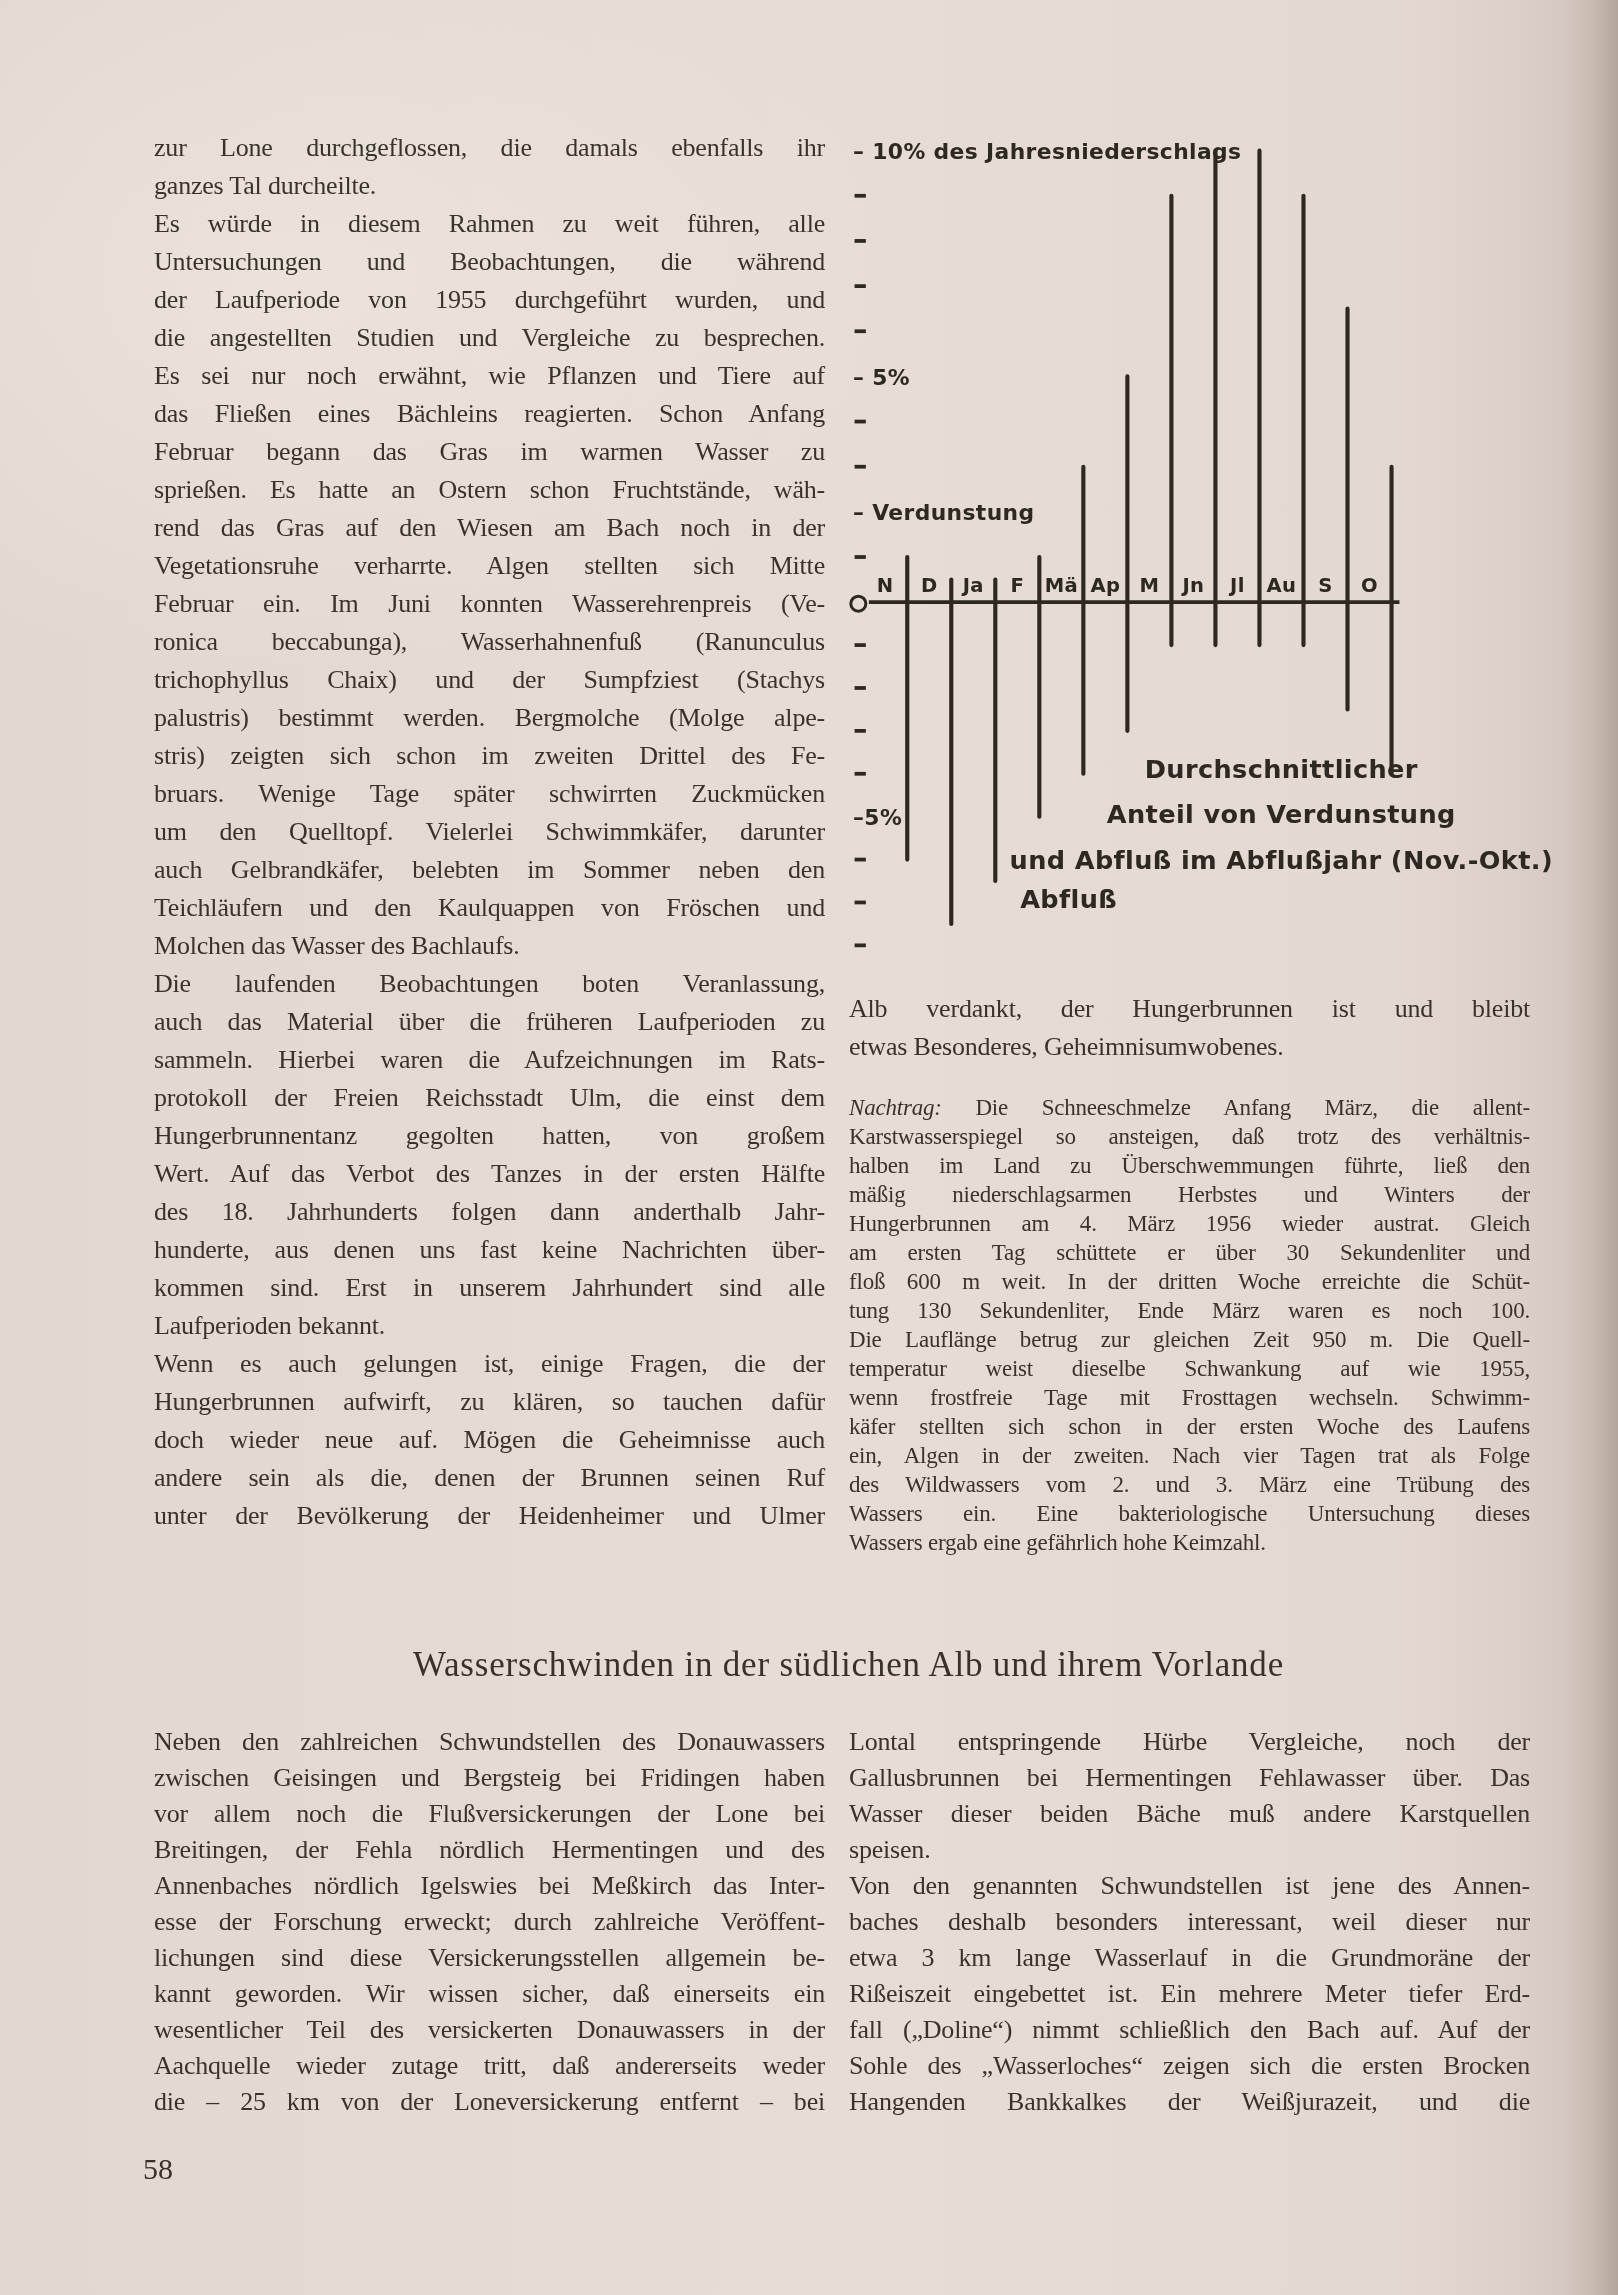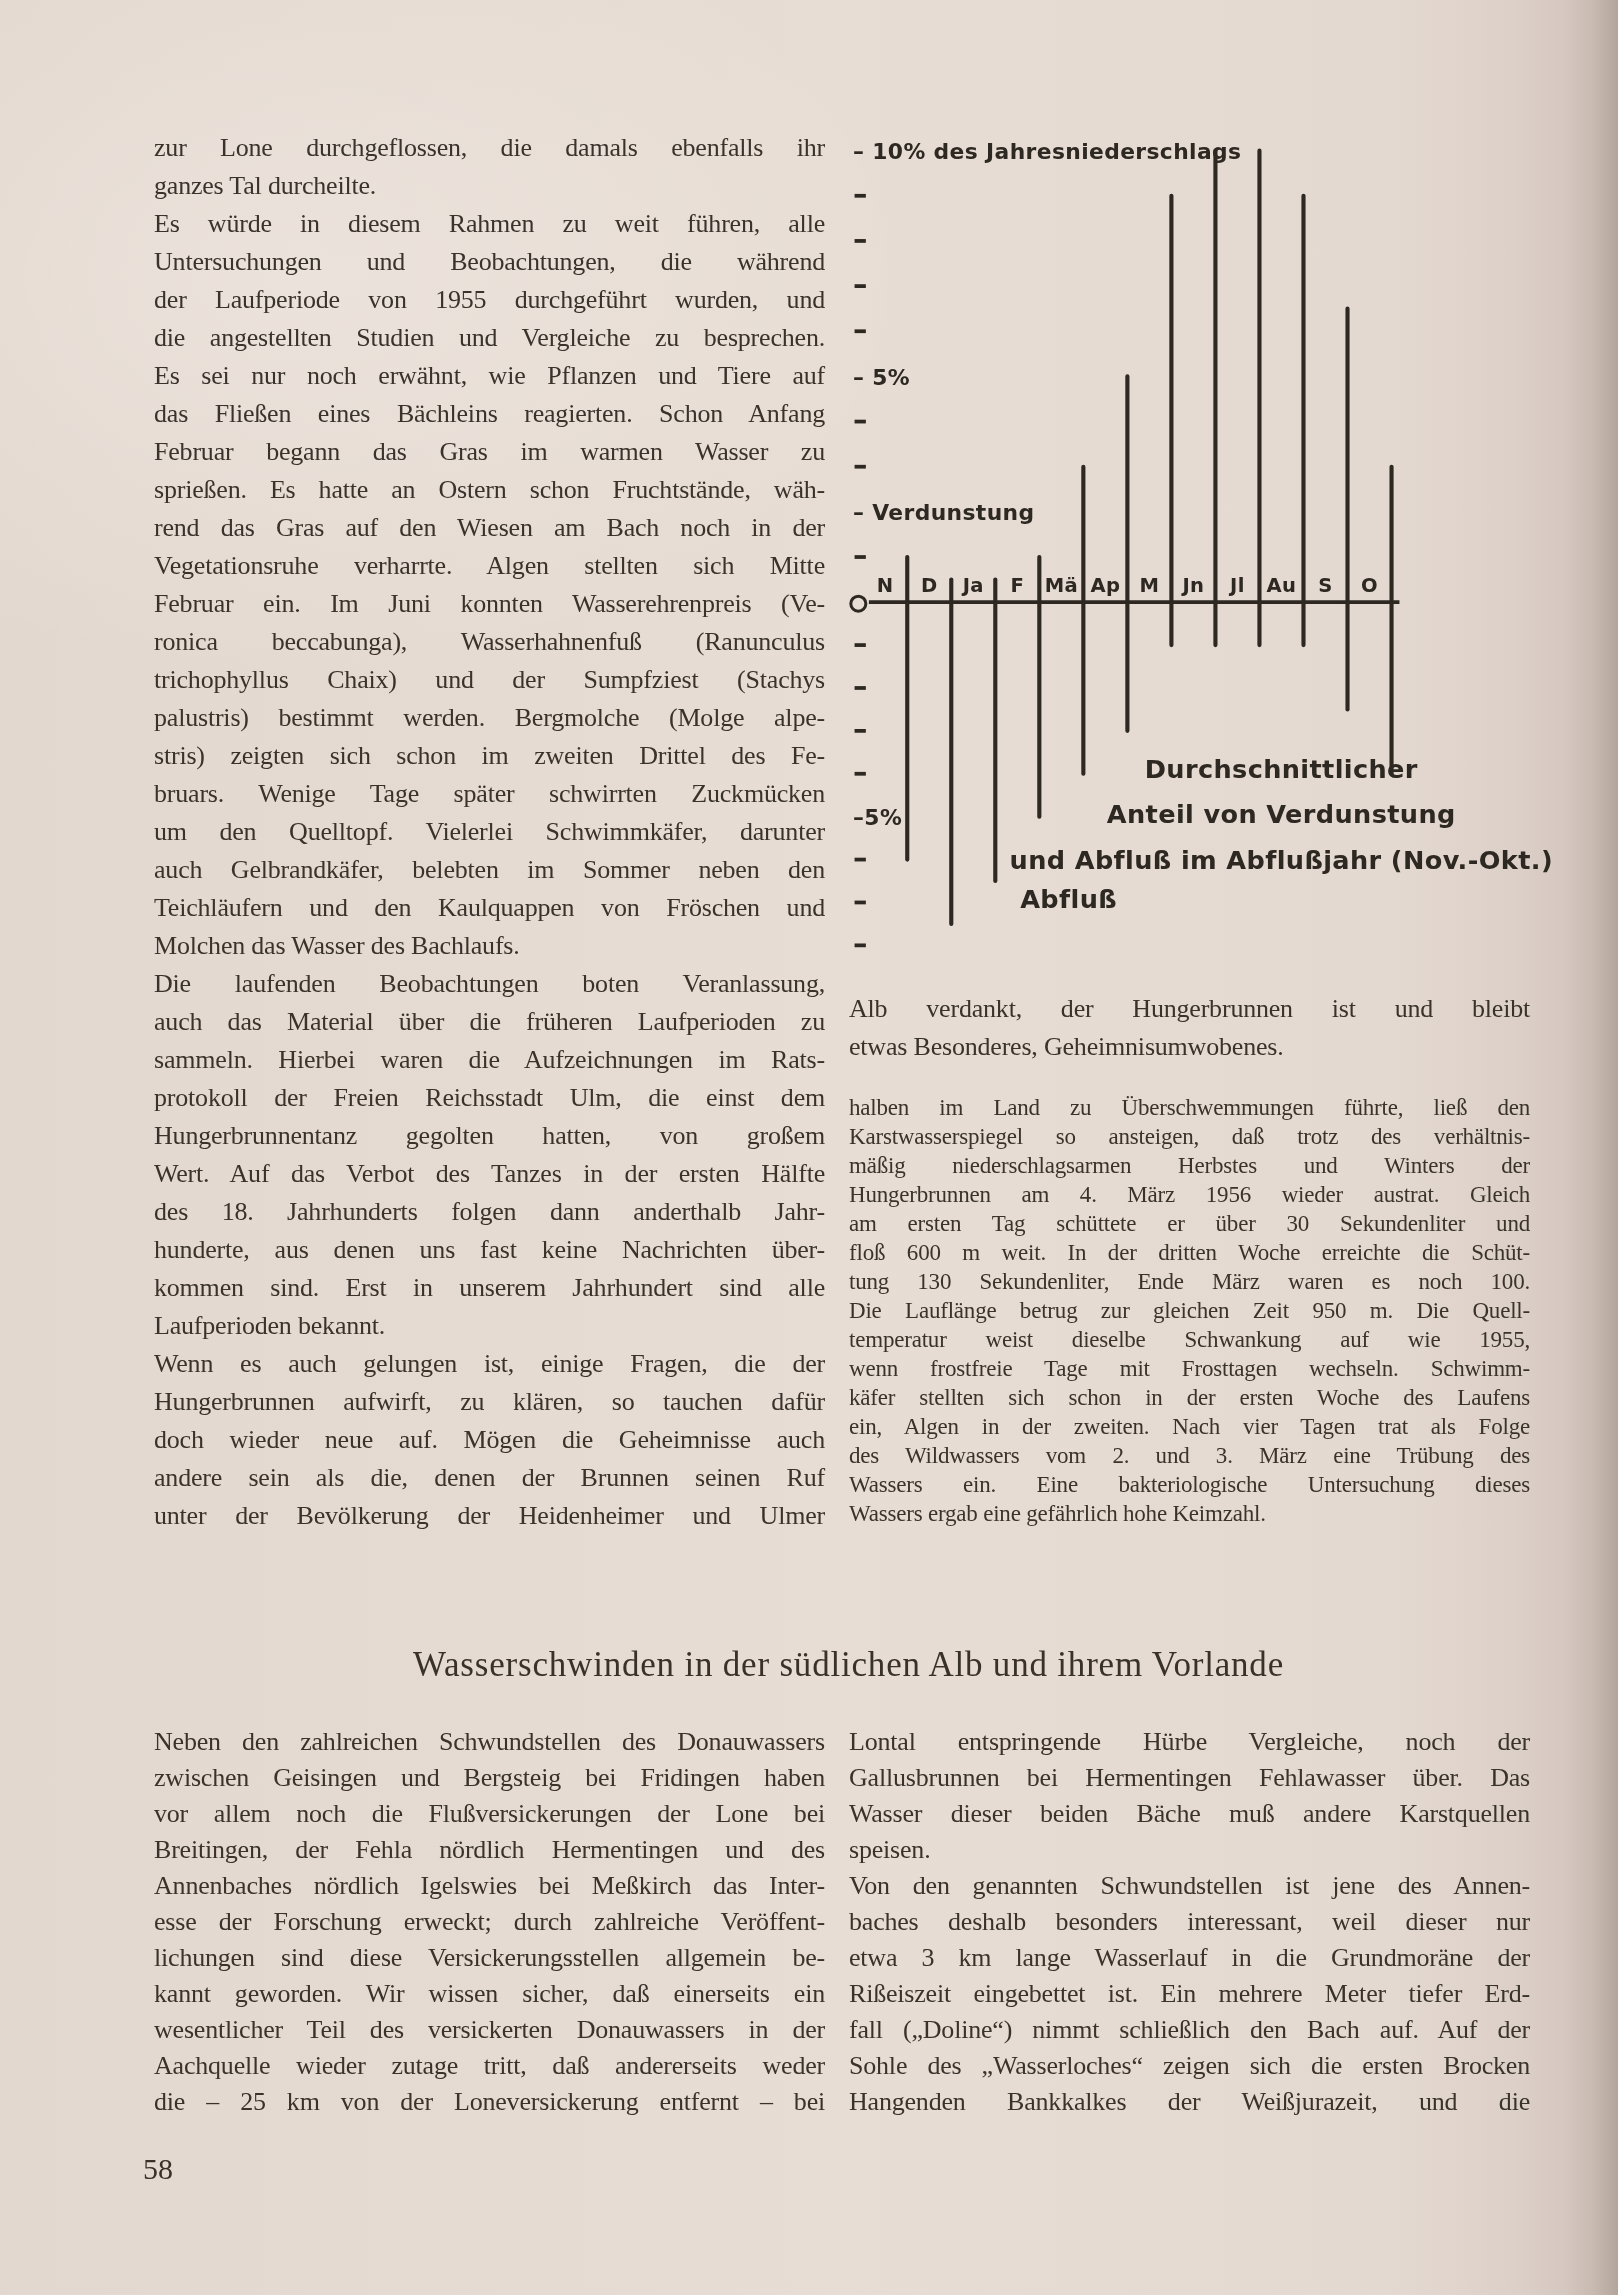--- a/index.html
+++ b/index.html
@@ -148,22 +148,23 @@
       <text x="585" y="1004" font-size="34" text-anchor="middle">und Abfluß im Abflußjahr (Nov.-Okt.)</text>
       <text x="238" y="1056" font-size="34" text-anchor="start">Abfluß</text>
     </svg>
 
   <div class="col main" style="left:849px;top:990px;width:681px;">
       <div class="ln">Alb verdankt, der Hungerbrunnen ist und bleibt</div>
       <div class="ln end">etwas Besonderes, Geheimnisumwobenes.</div>
     </div>
 
   <div class="col small" style="left:849px;top:1093px;width:681px;">
+      <div class="ln"><i>Nachtrag: </i>Die Schneeschmelze Anfang März, die allent-</div>
+      <div class="ln">Karstwasserspiegel so ansteigen, daß trotz des verhältnis-</div>
       <div class="ln">halben im Land zu Überschwemmungen führte, ließ den</div>
-      <div class="ln">Karstwasserspiegel so ansteigen, daß trotz des verhältnis-</div>
       <div class="ln">mäßig niederschlagsarmen Herbstes und Winters der</div>
       <div class="ln">Hungerbrunnen am 4. März 1956 wieder austrat. Gleich</div>
       <div class="ln">am ersten Tag schüttete er über 30 Sekundenliter und</div>
       <div class="ln">floß 600 m weit. In der dritten Woche erreichte die Schüt-</div>
       <div class="ln">tung 130 Sekundenliter, Ende März waren es noch 100.</div>
       <div class="ln">Die Lauflänge betrug zur gleichen Zeit 950 m. Die Quell-</div>
       <div class="ln">temperatur weist dieselbe Schwankung auf wie 1955,</div>
       <div class="ln">wenn frostfreie Tage mit Frosttagen wechseln. Schwimm-</div>
       <div class="ln">käfer stellten sich schon in der ersten Woche des Laufens</div>
       <div class="ln">ein, Algen in der zweiten. Nach vier Tagen trat als Folge</div>

